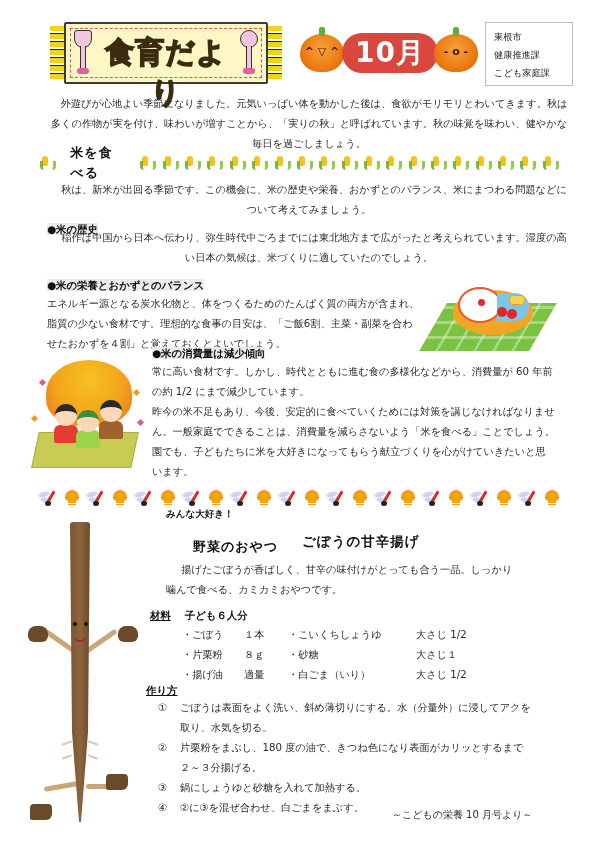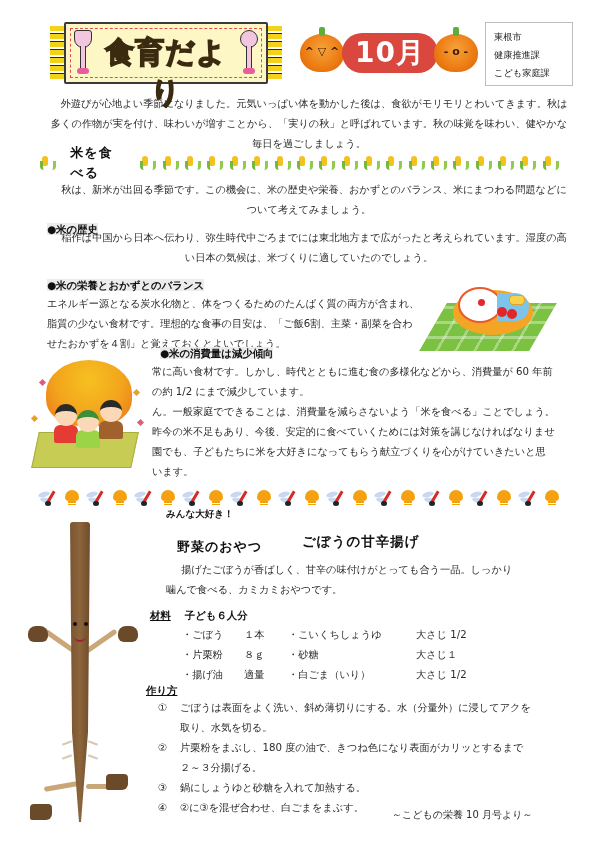--- a/index.html
+++ b/index.html
@@ -118,21 +118,21 @@
     .gobo .leg { position: absolute; height: 5px; background: #c9a778; border-radius: 3px; }
     .gobo .leg.l { left: 14px; top: 262px; width: 34px; transform: rotate(-10deg); }
     .gobo .leg.r { left: 56px; top: 262px; width: 26px; }
     .gobo .boot { position: absolute; width: 22px; height: 16px; background: #6b4a2a; border-radius: 4px 4px 6px 2px; }
     .gobo .boot.l { left: 0; top: 282px; }
     .gobo .boot.r { left: 76px; top: 252px; }
     .gobo .hair { position: absolute; width: 10px; height: 2px; background: #d9c9b3; }
 
     
     .recipe-sub { left: 166px; top: 508px; font-size: 9.5px; line-height: 12px; font-weight: bold; color: #111; }
-    .recipe-cat { left: 177px; top: 539px; font-size: 13px; line-height: 16px; font-weight: bold; color: #111; letter-spacing: 1px; }
+    .recipe-cat { left: 193px; top: 539px; font-size: 13px; line-height: 16px; font-weight: bold; color: #111; letter-spacing: 1px; }
     .recipe-title { left: 302px; top: 533px; font-size: 13.5px; line-height: 16px; font-weight: bold; color: #111; letter-spacing: 1px; }
     .recipe-desc { left: 166px; top: 560px; width: 420px; }
 
     .ing-head { left: 150px; top: 606px; font-size: 10.4px; line-height: 18px; font-weight: bold; color: #111; }
     .ing-head .u { text-decoration: underline; margin-right: 14px; }
     .ing-table { left: 182px; top: 625px; font-size: 10.2px; line-height: 20px; color: #2a2a2a; }
     .ing-row { display: flex; height: 20px; }
     .ing-row .c1 { width: 62px; }
     .ing-row .c2 { width: 44px; }
     .ing-row .c3 { width: 128px; }
@@ -230,28 +230,28 @@
 <div class="abs bento">
   <div class="cloth"></div>
   <div class="box"></div>
   <div class="rice"></div>
   <div class="side"></div>
   <div class="egg"></div>
   <div class="tomato1"></div>
   <div class="tomato2"></div>
 </div>
 
-<div class="abs bullet-head" style="left:160px; top:344px;">
+<div class="abs bullet-head" style="left:152px; top:344px;">
   <span class="hl">●米の消費量は減少傾向</span>
 </div>
 <div class="abs para" style="left:152px; top:362px; width:430px;">
   <div>常に高い食材です。しかし、時代とともに進む食の多様化などから、消費量が 60 年前</div>
   <div>の約 1/2 にまで減少しています。</div>
+  <div>昨今の米不足もあり、今後、安定的に食べていくためには対策を講じなければなりませ</div>
   <div>ん。一般家庭でできることは、消費量を減らさないよう「米を食べる」ことでしょう。</div>
-  <div>昨今の米不足もあり、今後、安定的に食べていくためには対策を講じなければなりませ</div>
   <div>園でも、子どもたちに米を大好きになってもらう献立づくりを心がけていきたいと思</div>
   <div>います。</div>
 </div>
 
 <div class="abs picnic">
   <div class="tree"></div>
   <div class="mat"></div>
   <div class="body1"></div>
     <div class="body2"></div>
     <div class="body3"></div>

